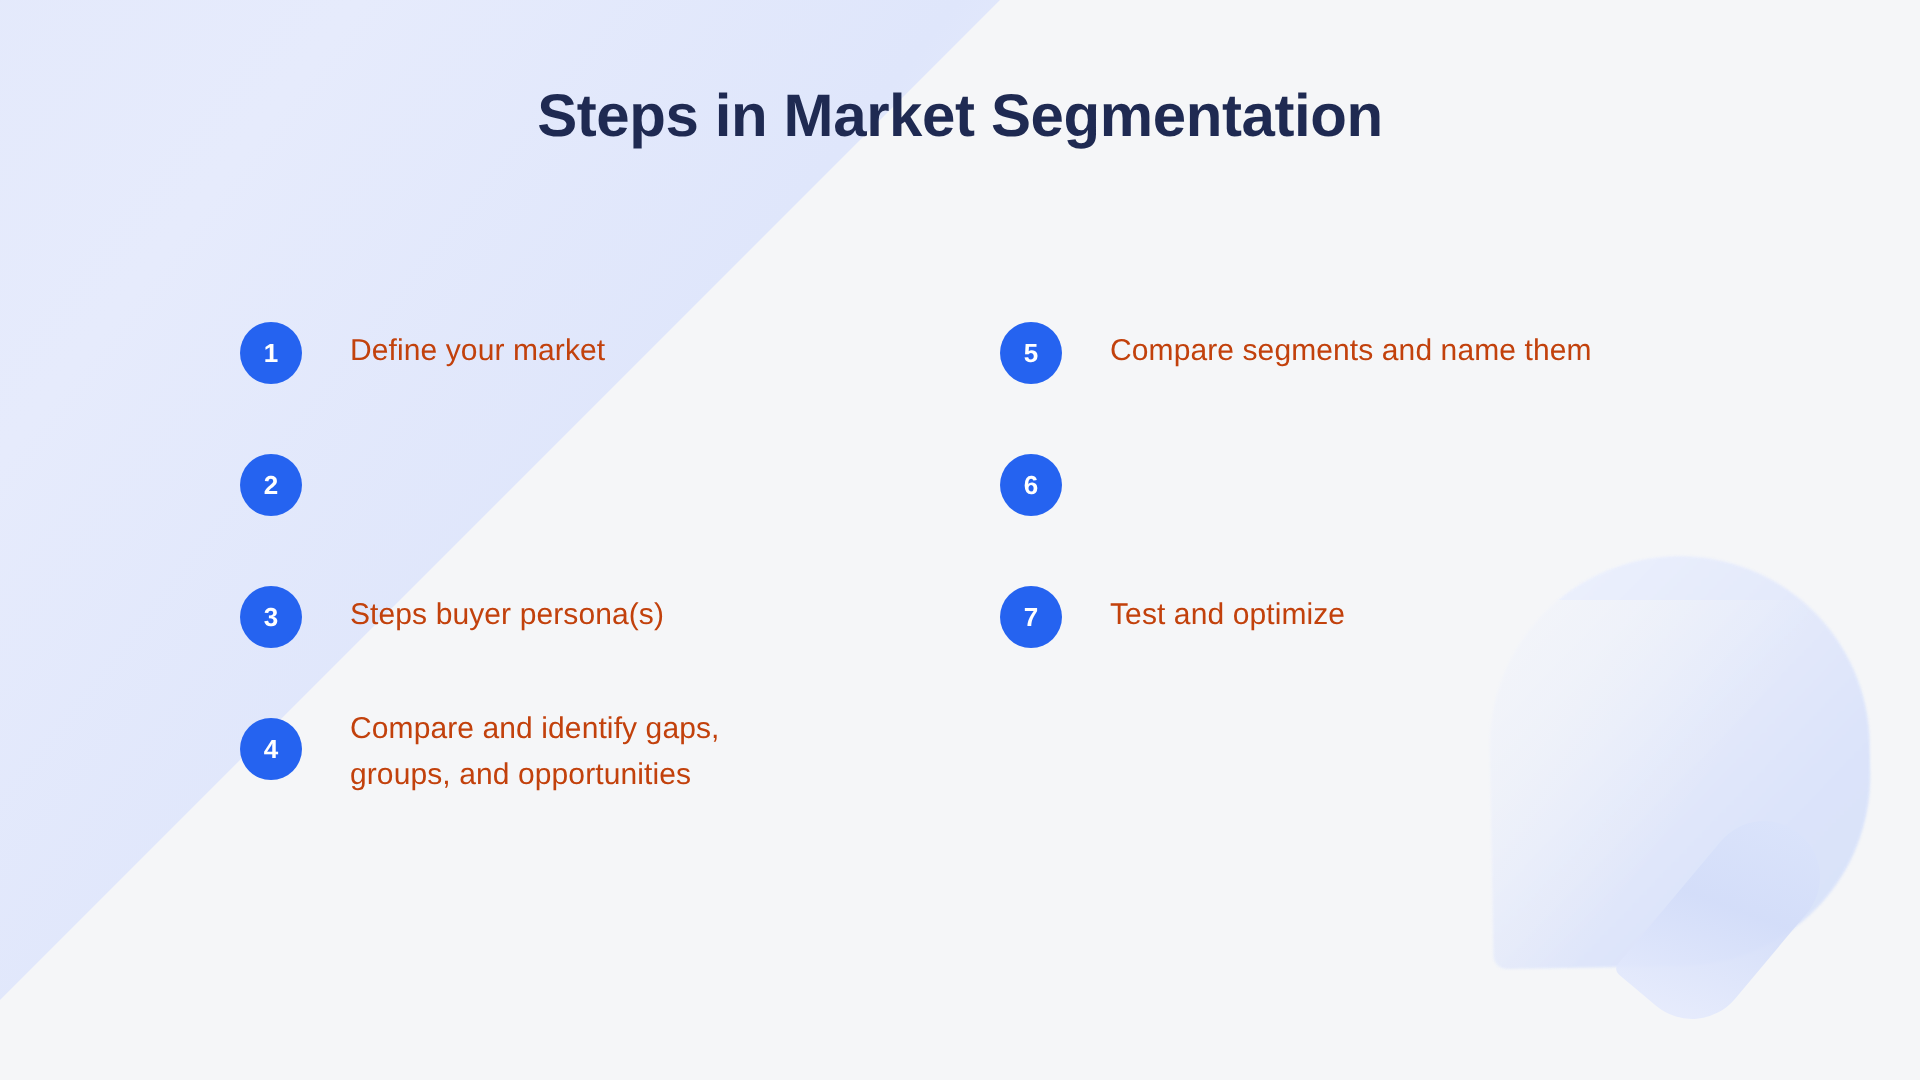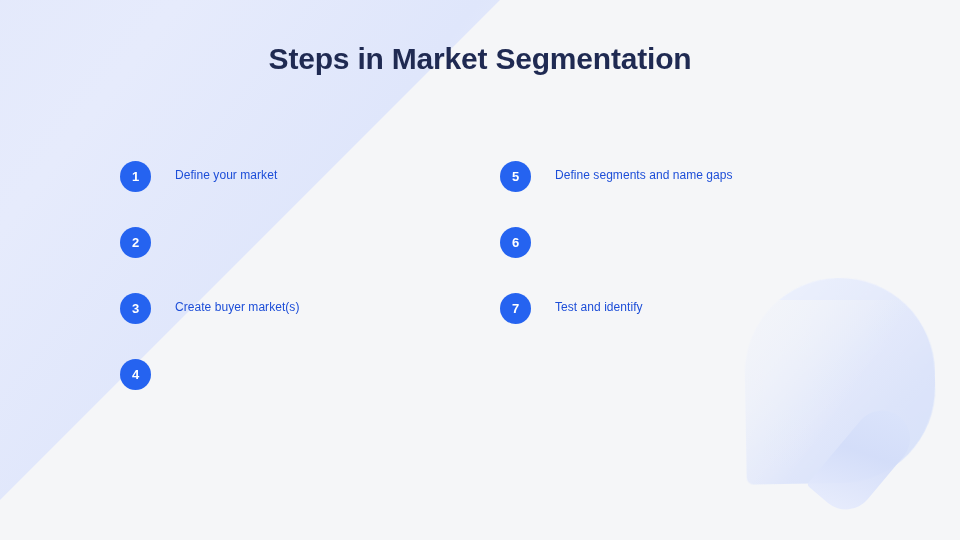--- a/index.html
+++ b/index.html
@@ -111,23 +111,23 @@
     font-size:13px;
     font-weight:bold;
     line-height:31px;
     text-align:center;
   }
 
   .step-label {
     display:block;
     margin-left:55px;
     padding-top:9px;
-    font-size:12px;
+    font-size:15px;
     line-height:23px;
-    color:#1d4ed8;
+    color:#c2410c;
     letter-spacing:0.05px;
   }
   .step-label.two-line { padding-top:0px; }
 </style>
 </head>
 <body>
 
 <div id="slide">
 
   <div class="bg-layer">
@@ -150,42 +150,46 @@
           <span class="badge">1</span>
           <span class="step-label">Define your market</span>
         </div>
 
         <div class="step">
           <span class="badge">2</span>
         </div>
 
         <div class="step">
           <span class="badge">3</span>
-          <span class="step-label">Create buyer market(s)</span>
+          <span class="step-label">Steps buyer persona(s)</span>
         </div>
 
         <div class="step">
           <span class="badge">4</span>
+          <span class="step-label two-line">
+            <span>Compare and identify gaps,</span><br>
+            <span>groups, and opportunities</span>
+          </span>
         </div>
 
       </div>
 
       <div class="col col-right">
 
         <div class="step">
           <span class="badge">5</span>
-          <span class="step-label">Define segments and name gaps</span>
+          <span class="step-label">Compare segments and name them</span>
         </div>
 
         <div class="step">
           <span class="badge">6</span>
         </div>
 
         <div class="step">
           <span class="badge">7</span>
-          <span class="step-label">Test and identify</span>
+          <span class="step-label">Test and optimize</span>
         </div>
 
       </div>
 
     </div>
   </div>
 </div>
 
 </body></html>

